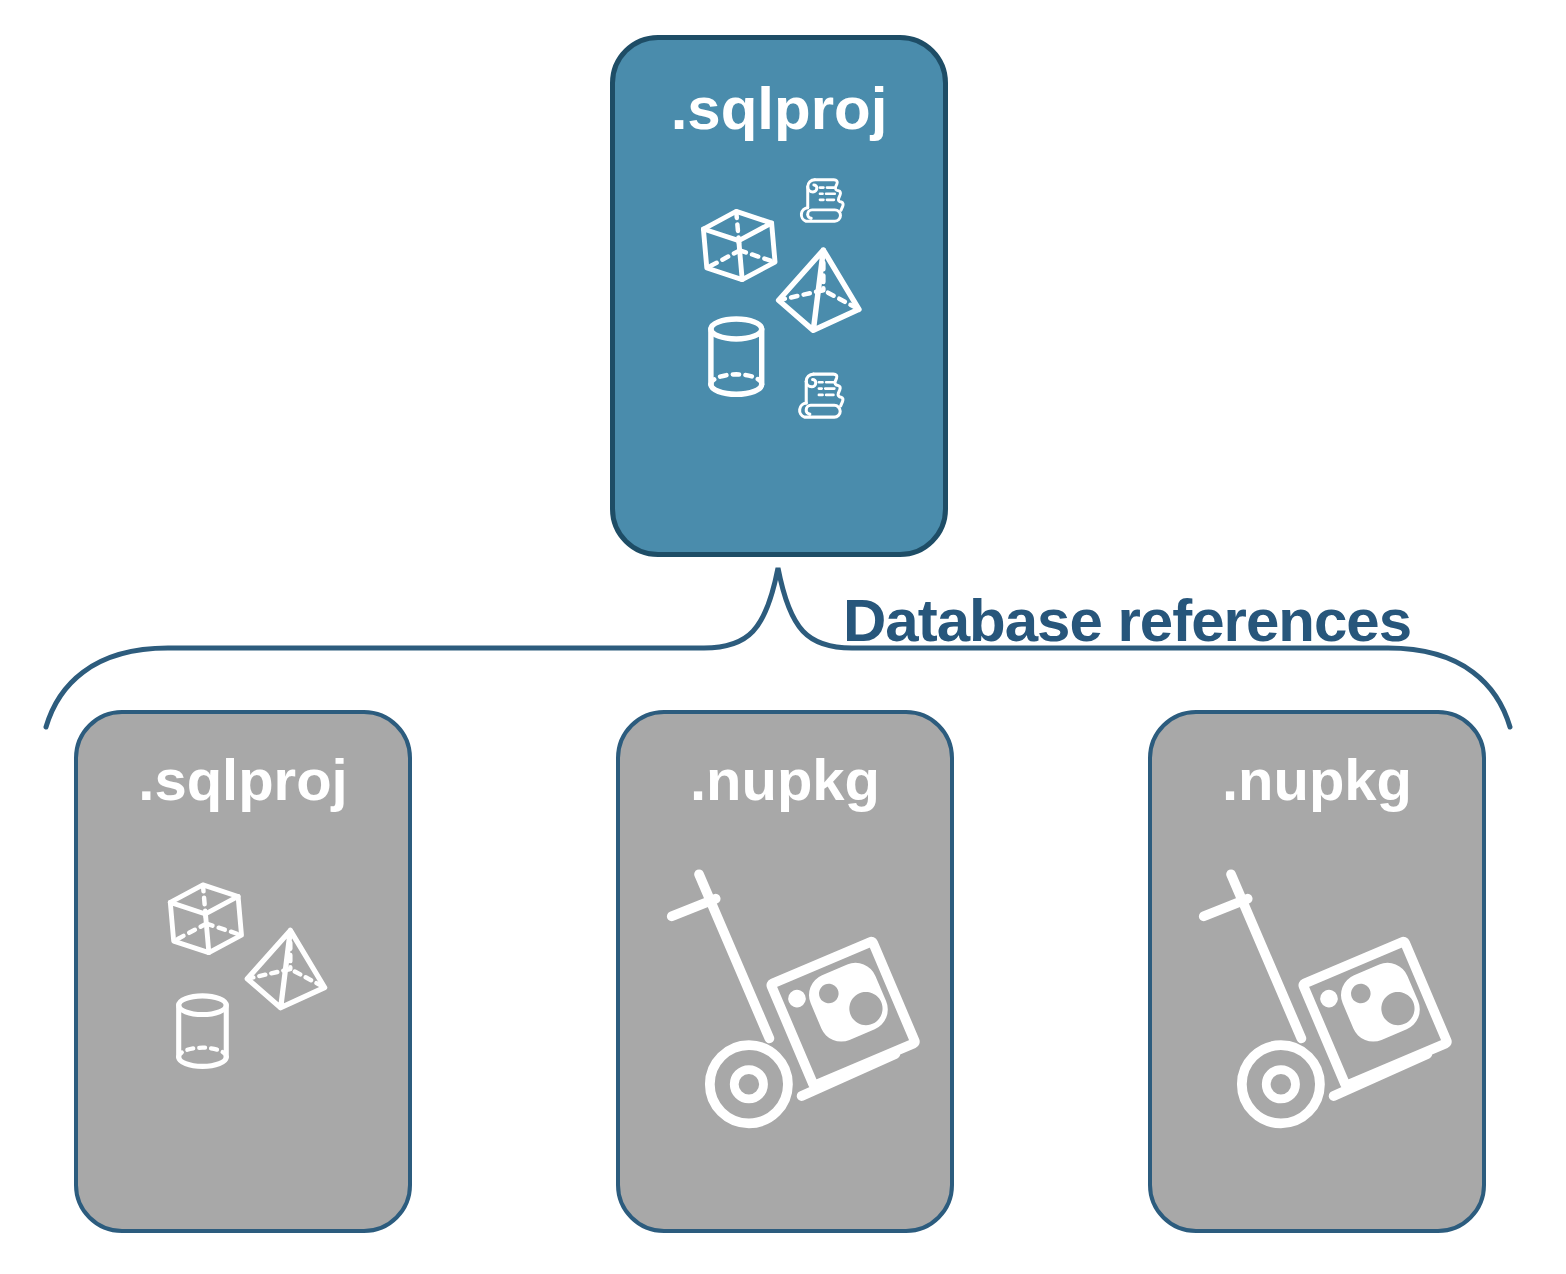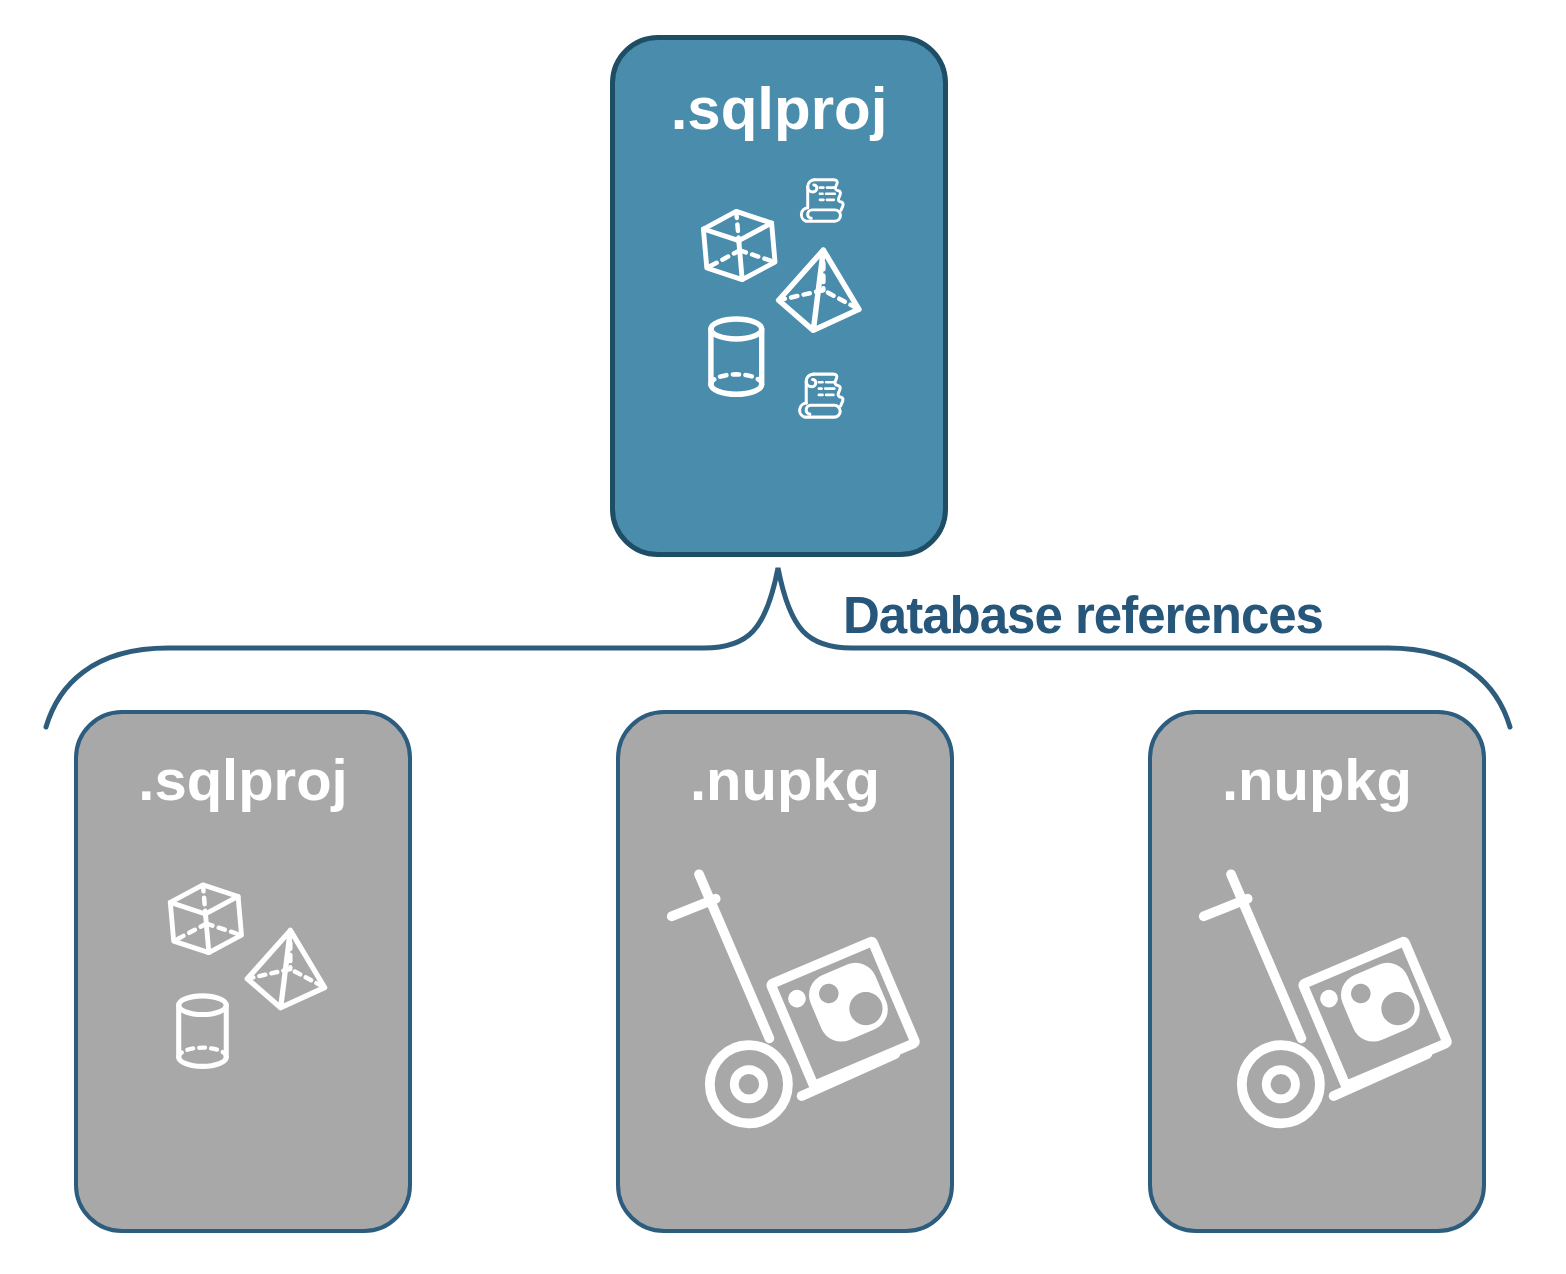--- a/index.html
+++ b/index.html
@@ -15,21 +15,21 @@
   .node-child.c2{left:1148px;}
   .node-title{
     position:absolute;top:34px;left:0;right:0;text-align:center;
     color:#FFFFFF;font-weight:bold;font-size:58px;line-height:1.1;letter-spacing:0px;
   }
   .node-root .node-title{font-size:60px;top:36px;}
   .node-icons{position:absolute;left:0;top:0;width:100%;height:100%;pointer-events:none;}
   .brace-svg{position:absolute;left:0;top:0;width:1566px;height:1274px;pointer-events:none;}
   .connector-label{
     position:absolute;left:843px;top:586px;width:470px;
-    color:#27567B;font-weight:bold;font-size:51px;letter-spacing:-1px;white-space:nowrap;
+    color:#27567B;font-weight:bold;font-size:60px;letter-spacing:-1px;white-space:nowrap;
   }
   .defs-svg{position:absolute;width:0;height:0;overflow:hidden;}
 </style>
 </head>
 <body>
 
 <div class="canvas">
 
   <svg class="defs-svg" aria-hidden="true">
     <defs>

